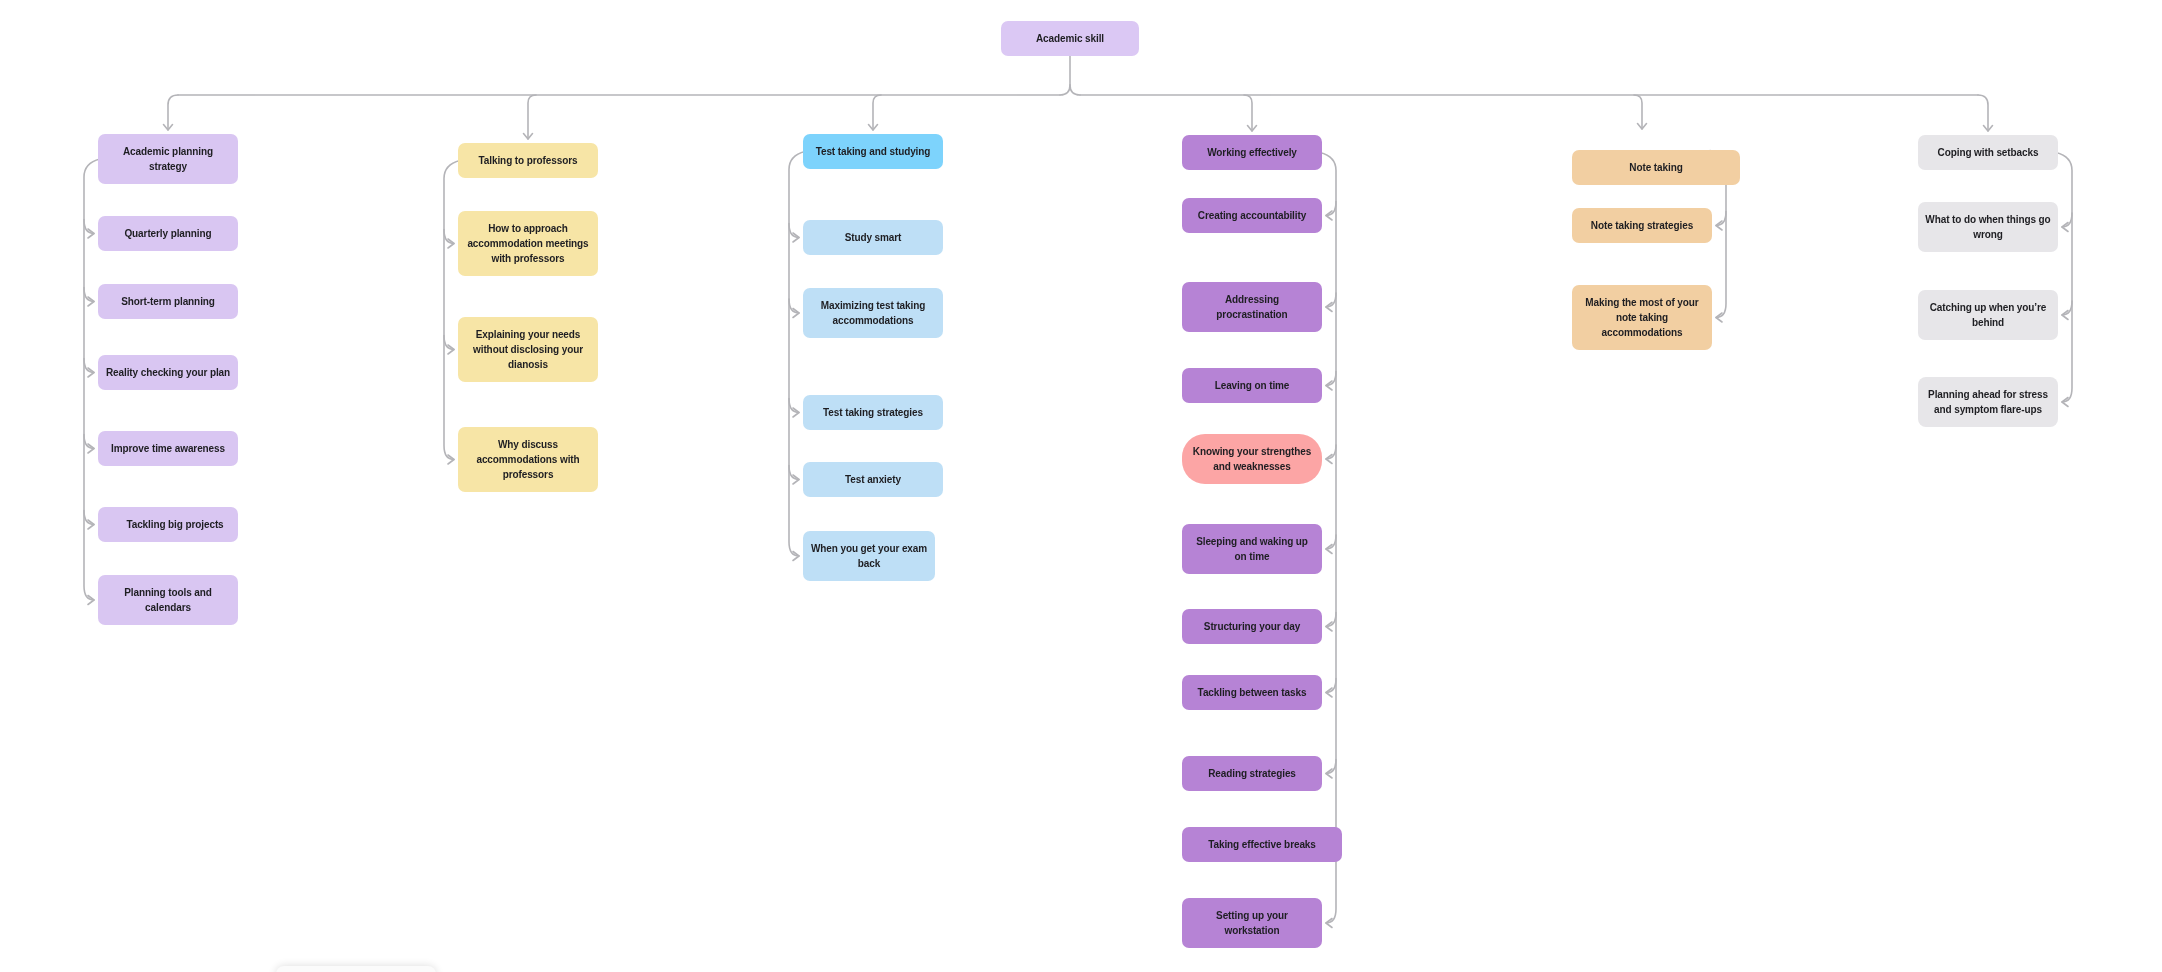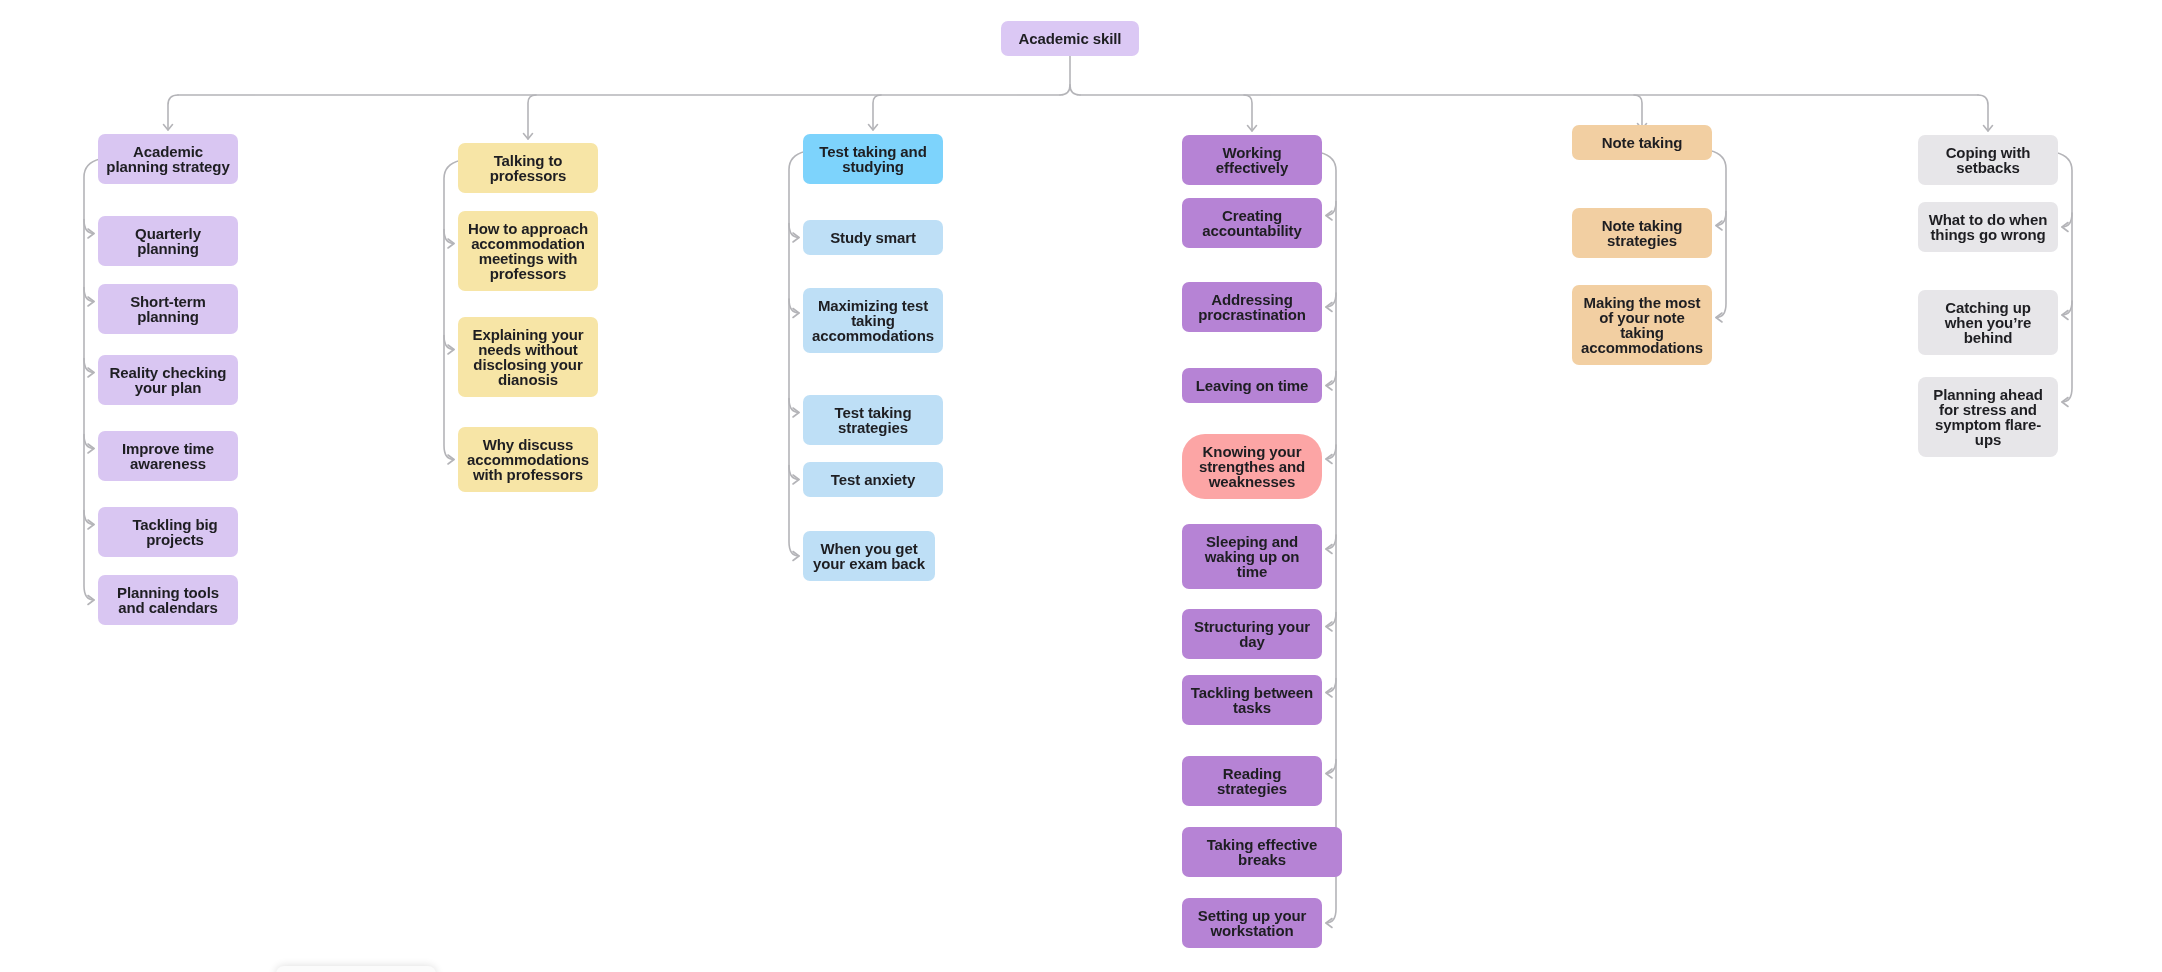--- a/index.html
+++ b/index.html
@@ -25,21 +25,21 @@
     position: absolute;
     box-sizing: border-box;
     width: 140px;
     min-height: 35px;
     padding: 10px 7px;
     border-radius: 7px;
     display: flex;
     align-items: center;
     justify-content: center;
     text-align: center;
-    font-size: 15px;
+    font-size: 10px;
     line-height: 15px;
     font-weight: 700;
     letter-spacing: -0.1px;
     color: #1e1e22;
     cursor: pointer;
   }
   #bottom-artifact {
     position: absolute;
     left: 276px;
     top: 966px;
@@ -154,21 +154,21 @@
       <div class="node" style="left: 1182px; top: 198px; width: 140px; background: rgb(182, 131, 213); text-align: center;">Creating accountability</div>
       <div class="node" style="left: 1182px; top: 282px; width: 140px; background: rgb(182, 131, 213);">Addressing procrastination</div>
       <div class="node" style="left: 1182px; top: 368px; width: 140px; background: rgb(182, 131, 213);">Leaving on time</div>
       <div class="node" style="left: 1182px; top: 434px; width: 140px; background: #fca5a5; border-radius: 23px;">Knowing your strengthes and weaknesses</div>
       <div class="node" style="left: 1182px; top: 524px; width: 140px; background: rgb(182, 131, 213);">Sleeping and waking up on time</div>
       <div class="node" style="left: 1182px; top: 609px; width: 140px; background: rgb(182, 131, 213);">Structuring your day</div>
       <div class="node" style="left: 1182px; top: 675px; width: 140px; background: rgb(182, 131, 213);">Tackling between tasks</div>
       <div class="node" style="left: 1182px; top: 756px; width: 140px; background: rgb(182, 131, 213);">Reading strategies</div>
       <div class="node" style="left: 1182px; top: 827px; width: 160px; background: rgb(182, 131, 213);">Taking effective breaks</div>
       <div class="node" style="left: 1182px; top: 898px; width: 140px; background: rgb(182, 131, 213);">Setting up your workstation</div>
-      <div class="node" style="left: 1572px; top: 125px; width: 140px; background: rgb(242, 207, 162);">Note taking</div>
+      <div class="node" style="left: 1572px; top: 150px; width: 168px; background: rgb(242, 207, 162);">Note taking</div>
       <div class="node" style="left: 1572px; top: 208px; width: 140px; background: rgb(242, 207, 162);">Note taking strategies</div>
       <div class="node" style="left: 1572px; top: 285px; width: 140px; background: rgb(242, 207, 162);">Making the most of your note taking accommodations</div>
       <div class="node" style="left: 1918px; top: 135px; width: 140px; background: rgb(231, 230, 233);">Coping with setbacks</div>
       <div class="node" style="left: 1918px; top: 202px; width: 140px; background: rgb(231, 230, 233);">What to do when things go wrong</div>
       <div class="node" style="left: 1918px; top: 290px; width: 140px; background: rgb(231, 230, 233);">Catching up when you’re behind</div>
       <div class="node" style="left: 1918px; top: 377px; width: 140px; background: rgb(231, 230, 233); border-radius: 8px;">Planning ahead for stress and symptom flare-ups</div>
     </div>
   <div id="bottom-artifact"></div>
 </div>
 

